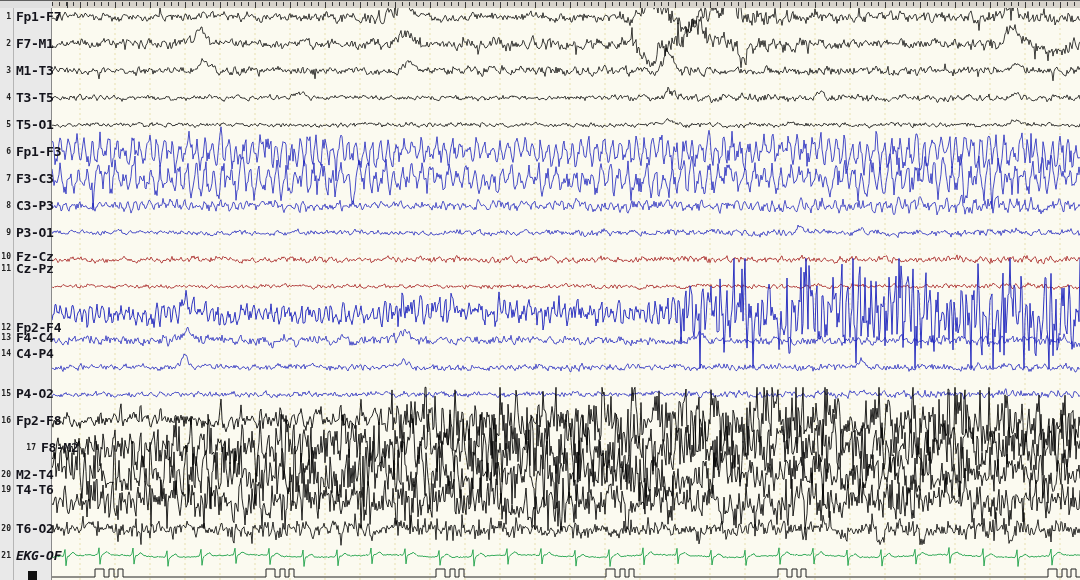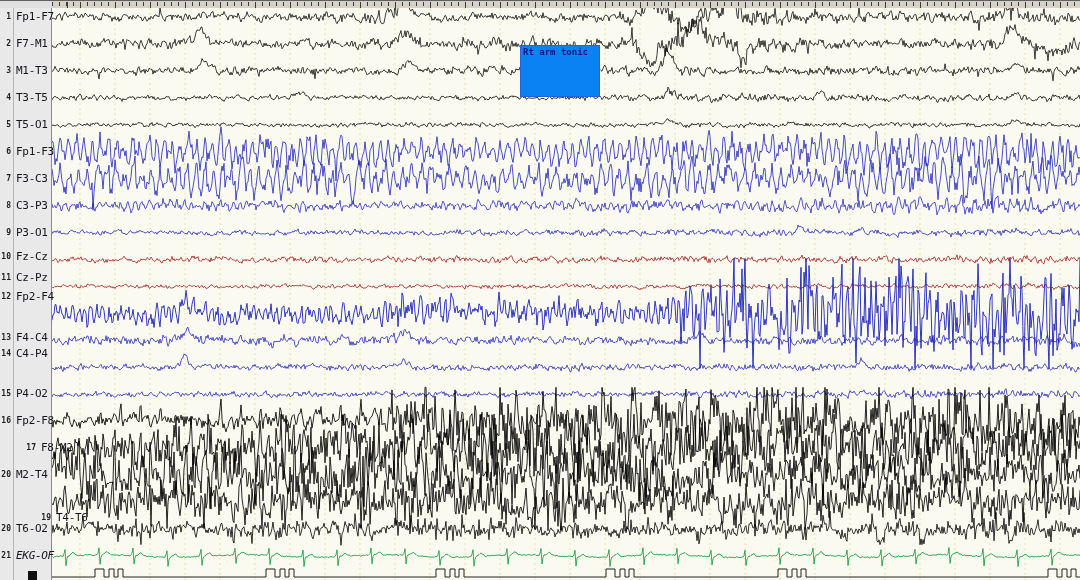--- a/index.html
+++ b/index.html
@@ -5,21 +5,21 @@
   html,body{margin:0;padding:0;background:#777;}
   #screen{position:relative;width:1080px;height:580px;overflow:hidden;
           background:#fbfaf0;font-family:"DejaVu Sans Mono","Liberation Mono",monospace;}
   
   #gutter{position:absolute;left:0;top:0;width:52px;height:580px;background:#e9e9e9;z-index:5;}
   #gutter .num-divider{position:absolute;left:13px;top:0;width:1px;height:580px;background:#b5b5b5;}
   #gutter .main-divider{position:absolute;right:0;top:0;width:1px;height:580px;background:#8a8a8a;}
   .ch-row{position:absolute;left:0;width:52px;height:10px;}
   .ch-num{position:absolute;left:0;top:0;width:11px;text-align:right;
           font-size:8px;font-weight:bold;color:#222;line-height:10px;}
-  .ch-label{position:absolute;left:16px;top:0;font-size:11px;font-weight:normal;
+  .ch-label{position:absolute;left:16px;top:0;font-size:13px;font-weight:bold;
             color:#14141c;line-height:10px;letter-spacing:-0.3px;white-space:nowrap;}
   .ch-label.italic{font-style:italic;}
   
   #ruler{position:absolute;left:52px;top:0;width:1028px;height:8px;background:#d6d2ca;
          border-top:1px solid #5f5f5f;box-sizing:border-box;z-index:4;}
   #ruler .ticks-small{position:absolute;left:0;top:1px;width:100%;height:4px;
       background:repeating-linear-gradient(to right,#3a3a3a 0 1px,transparent 1px 7px);}
   #ruler .ticks-tall{position:absolute;left:0;top:1px;width:100%;height:6px;
       background:repeating-linear-gradient(to right,#3a3a3a 0 1px,transparent 1px 35px);
       background-position:28px 0;}
@@ -138,25 +138,25 @@
         <span class="ch-label">C3-P3</span>
       </div>
       <div class="ch-row" style="top: 227.6px;">
         <span class="ch-num">9</span>
         <span class="ch-label">P3-O1</span>
       </div>
       <div class="ch-row" style="top: 252px;">
         <span class="ch-num">10</span>
         <span class="ch-label">Fz-Cz</span>
       </div>
-      <div class="ch-row" style="top: 273px;">
+      <div class="ch-row" style="top: 264px;">
         <span class="ch-num">11</span>
         <span class="ch-label">Cz-Pz</span>
       </div>
-      <div class="ch-row" style="top: 292px;">
+      <div class="ch-row" style="top: 323px;">
         <span class="ch-num">12</span>
         <span class="ch-label">Fp2-F4</span>
       </div>
       <div class="ch-row" style="top: 333px;">
         <span class="ch-num">13</span>
         <span class="ch-label">F4-C4</span>
       </div>
       <div class="ch-row" style="top: 349px; padding-left: 48px;">
         <span class="ch-num">14</span>
         <span class="ch-label">C4-P4</span>
@@ -170,32 +170,29 @@
         <span class="ch-label">Fp2-F8</span>
       </div>
       <div class="ch-row" style="top: 443.2px; margin-left: 25px;">
         <span class="ch-num">17</span>
         <span class="ch-label">F8-M2</span>
       </div>
       <div class="ch-row" style="top: 470.15px;">
         <span class="ch-num">20</span>
         <span class="ch-label">M2-T4</span>
       </div>
-      <div class="ch-row" style="top: 513px; margin-left: 40px;">
+      <div class="ch-row" style="top: 485px;">
         <span class="ch-num">19</span>
         <span class="ch-label">T4-T6</span>
       </div>
       <div class="ch-row" style="top: 524.05px;">
         <span class="ch-num">20</span>
         <span class="ch-label">T6-O2</span>
       </div>
       <div class="ch-row" style="top: 551px;">
         <span class="ch-num">21</span>
         <span class="ch-label italic">EKG-OF</span>
       </div>
     </div>
 
-  <div id="annotation">
-    <span>Rt arm tonic</span>
-  </div>
 
   <div id="scroll-ind"></div>
 </div>
 
 </body></html>

